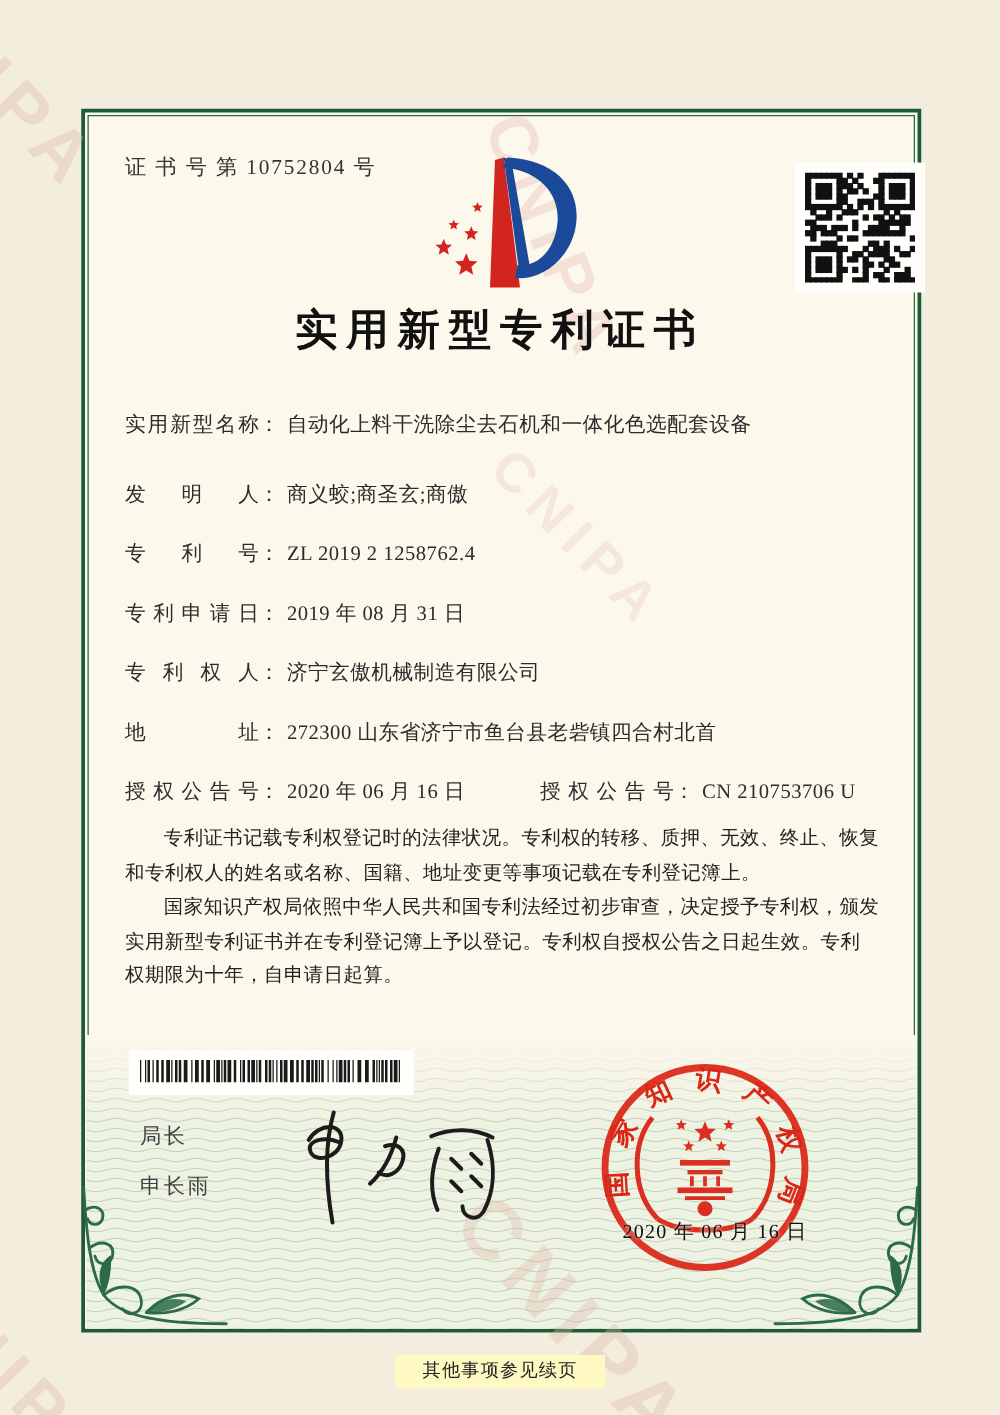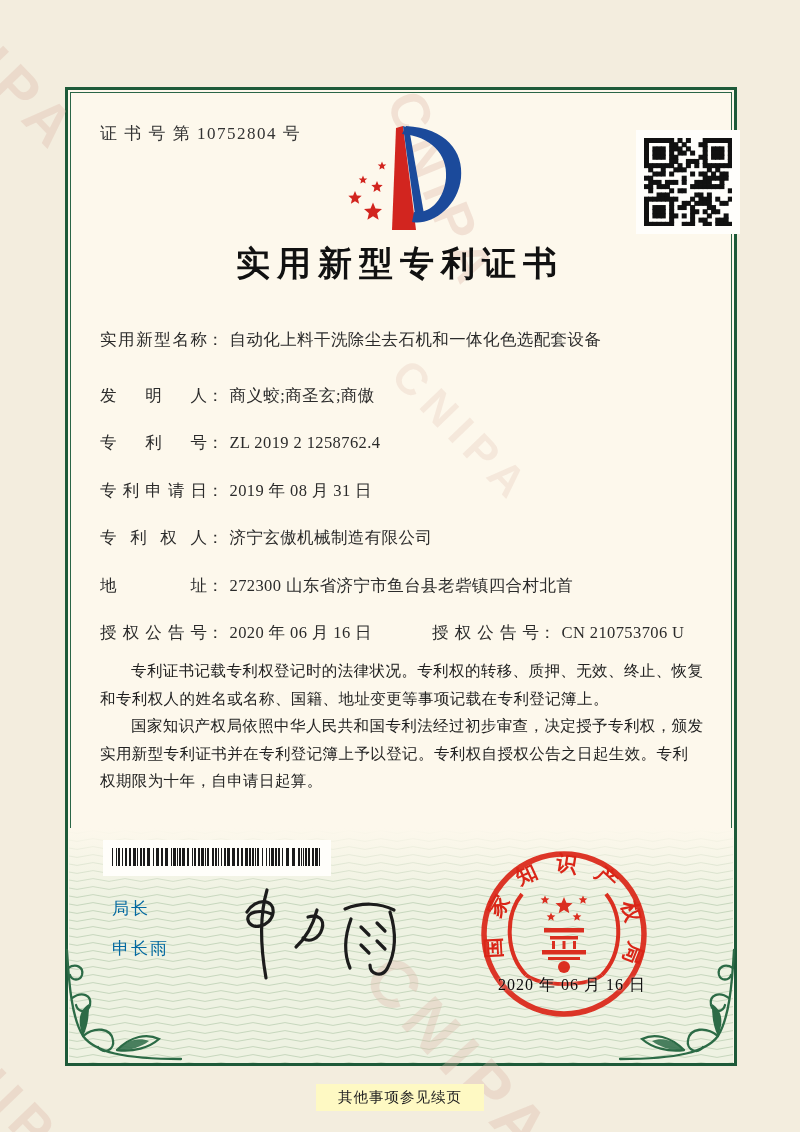--- a/index.html
+++ b/index.html
@@ -31,21 +31,21 @@
   .lab{display:inline-block;width:107px;text-align:justify;text-align-last:justify;vertical-align:top;}
   .colon{display:inline-block;}
   .val{margin-left:6px;letter-spacing:0.4px;}
   .paras{position:absolute;left:100px;top:657px;width:604px;font-size:15.5px;line-height:1.78;
          letter-spacing:0.4px;color:#222;}
   .paras p{margin:0;text-indent:2em;}
   
   .barbox{position:absolute;left:103px;top:840px;width:228px;height:36px;background:#fffefa;}
   .barbox svg{position:absolute;left:9px;top:8px;}
   
-  .signer{position:absolute;left:112px;top:897px;font-size:17px;letter-spacing:2px;color:#0369a1;}
+  .signer{position:absolute;left:112px;top:897px;font-size:17px;letter-spacing:2px;color:#404040;}
   .signer div{margin-bottom:17px;}
   .handsig{position:absolute;left:225px;top:882px;}
   
   .seal{position:absolute;left:478px;top:848px;width:172px;height:172px;}
   .sealdate{position:absolute;left:498px;top:975px;width:150px;font-size:16px;color:#0d0d0d;
             letter-spacing:1px;white-space:nowrap;text-shadow:0 0 3px #f2f5e8;}
   .pageinfo{position:absolute;left:0;top:1028px;width:100%;text-align:center;font-size:14.5px;
             letter-spacing:2px;color:#222;}
   .contnote{position:absolute;left:316px;top:1084px;width:168px;height:27px;background:#fef9c3;
             text-align:center;line-height:27px;font-size:14.5px;letter-spacing:1px;color:#222;z-index:3;}

